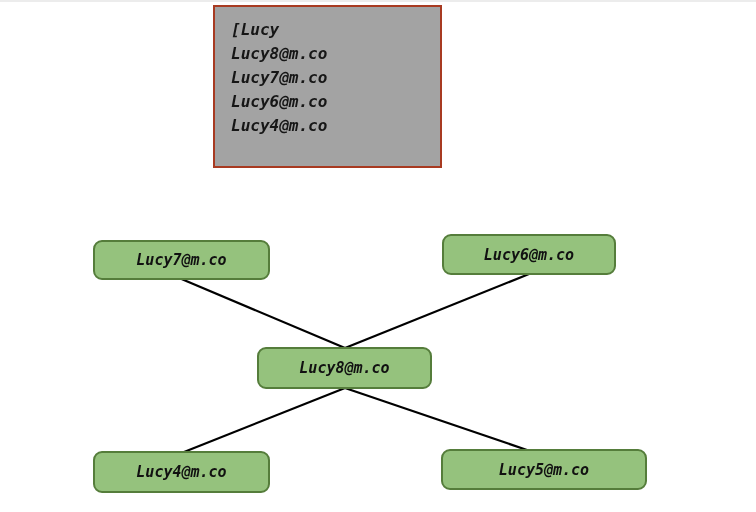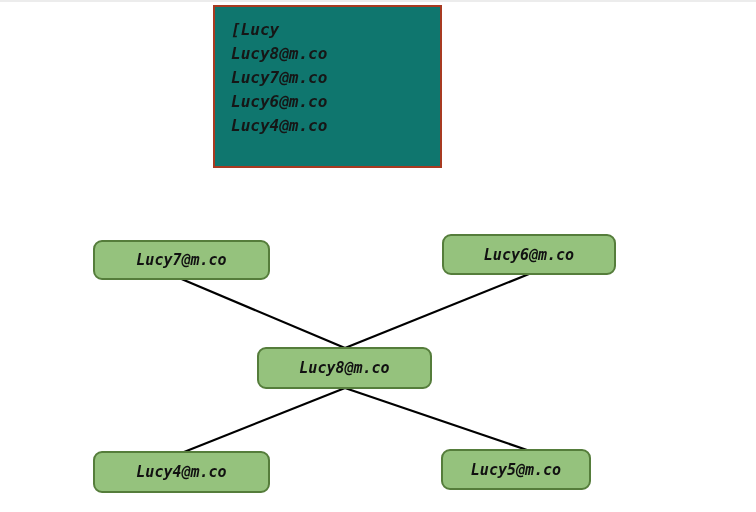--- a/index.html
+++ b/index.html
@@ -18,21 +18,21 @@
     box-sizing: border-box;
   }
   
   .annotation-box {
     position: absolute;
     left: 213px;
     top: 3px;
     width: 229px;
     height: 163px;
     box-sizing: border-box;
-    background: #0f766e;
+    background: #a3a3a3;
     border: 2px solid #A83A21;
     padding: 11px 0 0 16px;
   }
   .annotation-line {
     font-size: 16px;
     font-weight: bold;
     font-style: italic;
     line-height: 24px;
     color: #161616;
     white-space: pre;
@@ -51,21 +51,21 @@
   .node-label {
     font-size: 15px;
     font-weight: bold;
     font-style: italic;
     color: #111111;
   }
   .node-lucy7 { left: 93px;  top: 238px; width: 177px; height: 40px; }
   .node-lucy6 { left: 442px; top: 232px; width: 174px; height: 41px; }
   .node-lucy8 { left: 257px; top: 345px; width: 175px; height: 42px; }
   .node-lucy4 { left: 93px;  top: 449px; width: 177px; height: 42px; }
-  .node-lucy5 { left: 441px; top: 447px; width: 150px; height: 41px; }
+  .node-lucy5 { left: 441px; top: 447px; width: 206px; height: 41px; }
   
   .edges {
     position: absolute;
     left: 0;
     top: 0;
     width: 756px;
     height: 512px;
   }
   .edge {
     stroke: #000000;

